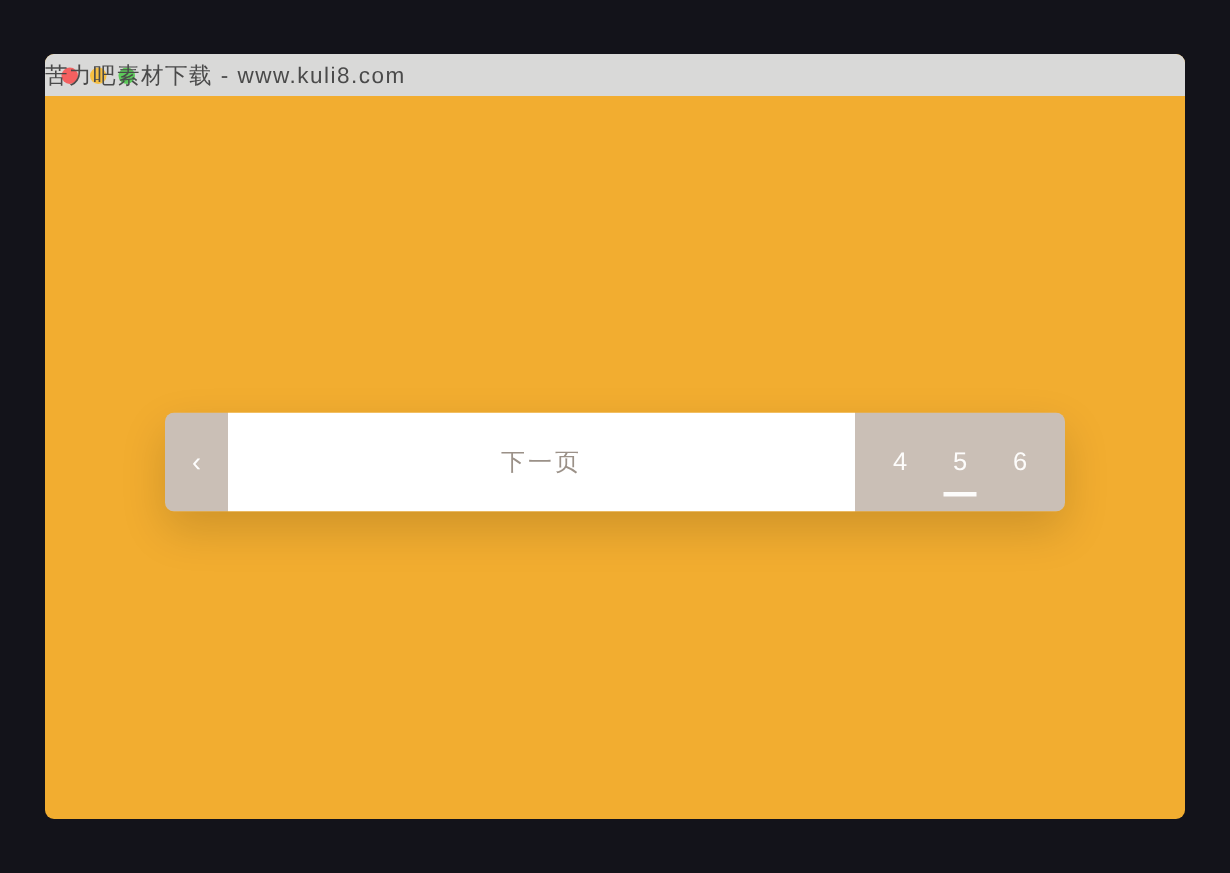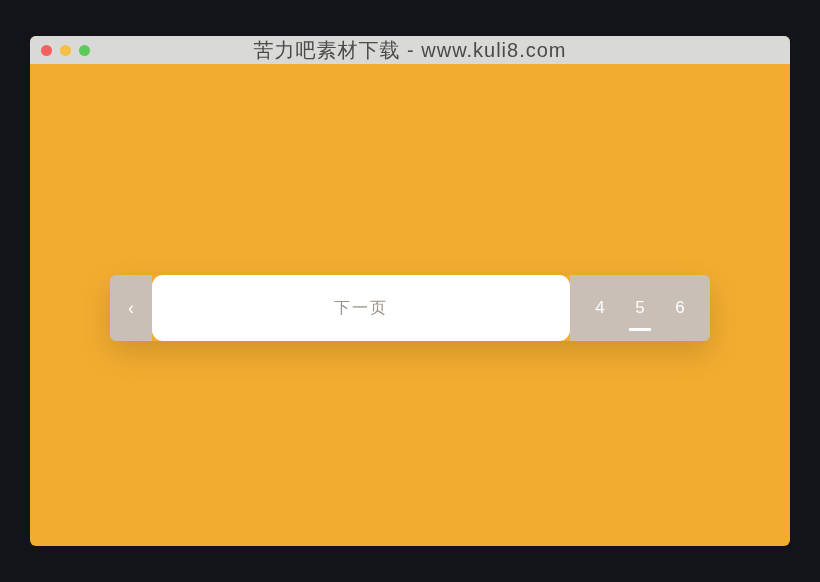--- a/index.html
+++ b/index.html
@@ -42,22 +42,22 @@
       height: 11px;
       border-radius: 50%;
     }
     .light.red { background: #f46060; }
     .light.yellow { background: #f6bf42; }
     .light.green { background: #5dca5a; }
     .title-text {
       position: absolute;
       left: 0;
       right: 0;
-      text-align: center;
-      font-size: 20px;
+      text-align: left;
+      font-size: 15px;
       color: #4a4a4a;
       letter-spacing: 1px;
       pointer-events: none;
     }
     .content {
       position: relative;
       height: calc(100% - 28px);
     }
     .pagination {
       position: absolute;
@@ -83,21 +83,20 @@
     .page-next {
       flex: 1;
       background: #ffffff;
       color: #9b9188;
       display: flex;
       align-items: center;
       justify-content: center;
       font-size: 16px;
       letter-spacing: 2px;
       cursor: pointer;
-      border-radius: 11px;
     }
     .page-numbers {
       background: #cabfb6;
       display: flex;
       align-items: center;
       padding: 0 10px;
     }
     .page-num {
       width: 40px;
       height: 100%;

